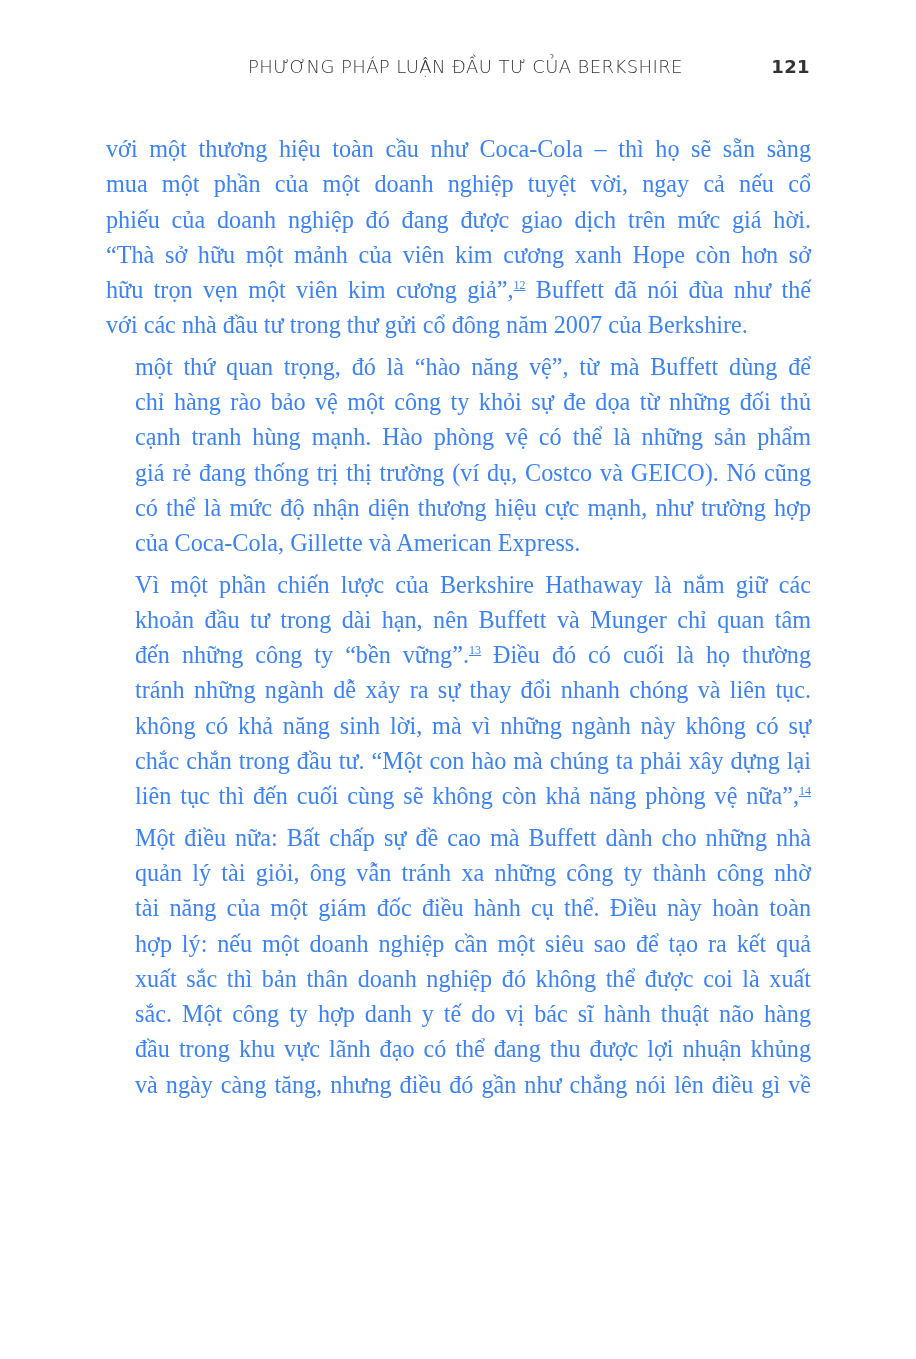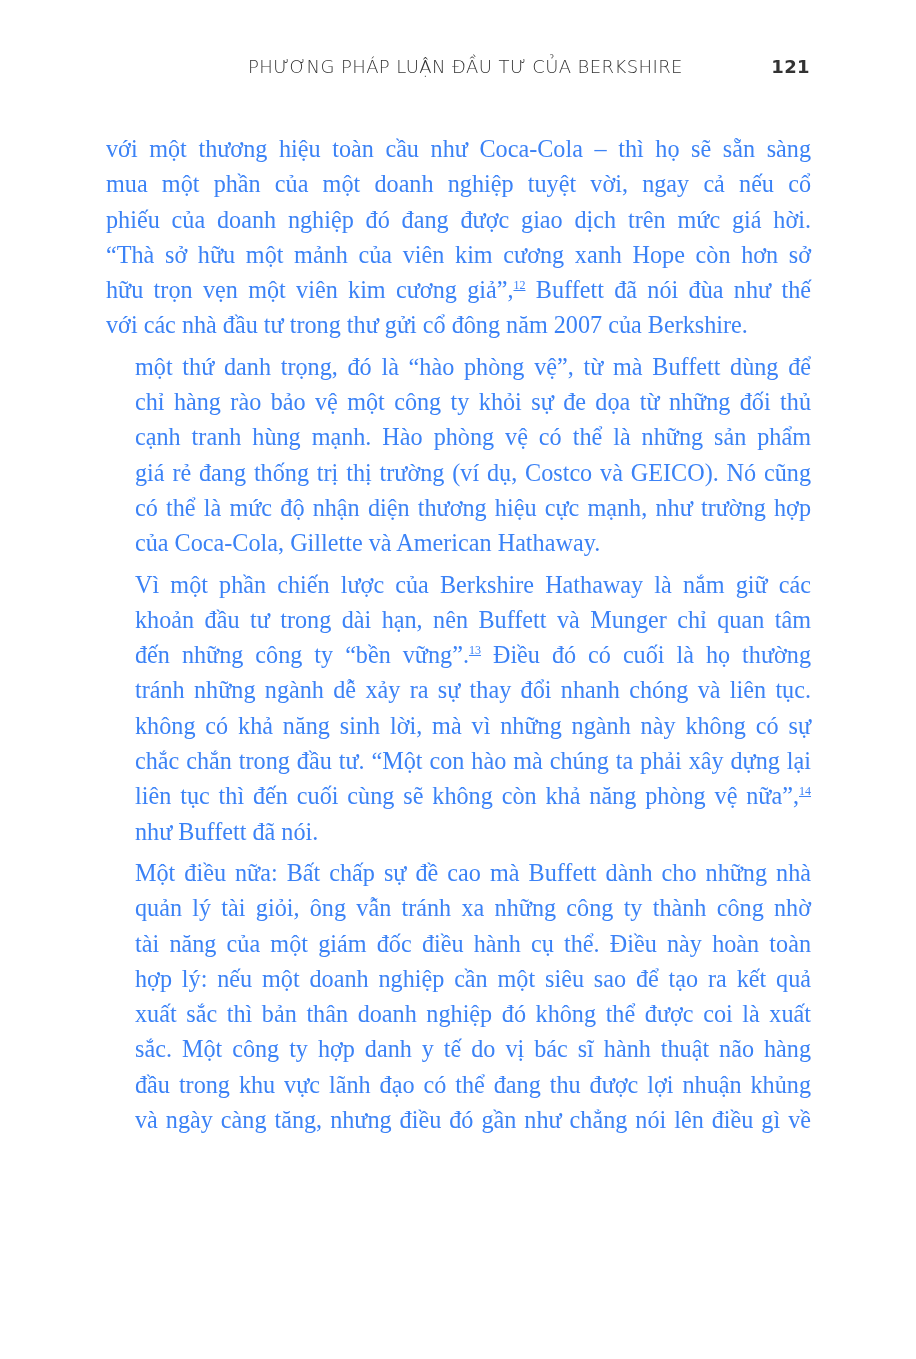--- a/index.html
+++ b/index.html
@@ -84,36 +84,35 @@
 <div class="body-text" id="body-text">
     <p>
       <span class="line"><span>với một thương hiệu toàn cầu như Coca-Cola – thì họ sẽ sẵn sàng</span></span>
       <span class="line"><span>mua một phần của một doanh nghiệp tuyệt vời, ngay cả nếu cổ</span></span>
       <span class="line"><span>phiếu của doanh nghiệp đó đang được giao dịch trên mức giá hời.</span></span>
       <span class="line"><span>“Thà sở hữu một mảnh của viên kim cương xanh Hope còn hơn sở</span></span>
       <span class="line"><span>hữu trọn vẹn một viên kim cương giả”,</span><sup>12</sup><span> Buffett đã nói đùa như thế</span></span>
       <span class="line last"><span>với các nhà đầu tư trong thư gửi cổ đông năm 2007 của Berkshire.</span></span>
     </p>
     <p class="indent">
-      <span class="line"><span>một thứ danh trọng, đó là “hào phòng vệ”, từ mà Buffett dùng để</span></span>
+      <span class="line"><span>một thứ quan trọng, đó là “hào năng vệ”, từ mà Buffett dùng để</span></span>
       <span class="line"><span>chỉ hàng rào bảo vệ một công ty khỏi sự đe dọa từ những đối thủ</span></span>
       <span class="line"><span>cạnh tranh hùng mạnh. Hào phòng vệ có thể là những sản phẩm</span></span>
       <span class="line"><span>giá rẻ đang thống trị thị trường (ví dụ, Costco và GEICO). Nó cũng</span></span>
       <span class="line"><span>có thể là mức độ nhận diện thương hiệu cực mạnh, như trường hợp</span></span>
-      <span class="line last"><span>của Coca-Cola, Gillette và American Hathaway.</span></span>
+      <span class="line last"><span>của Coca-Cola, Gillette và American Express.</span></span>
     </p>
     <p class="indent">
       <span class="line"><span>Vì một phần chiến lược của Berkshire Hathaway là nắm giữ các</span></span>
       <span class="line"><span>khoản đầu tư trong dài hạn, nên Buffett và Munger chỉ quan tâm</span></span>
       <span class="line"><span>đến những công ty “bền vững”.</span><sup>13</sup><span> Điều đó có cuối là họ thường</span></span>
       <span class="line"><span>tránh những ngành dễ xảy ra sự thay đổi nhanh chóng và liên tục.</span></span>
       <span class="line"><span>không có khả năng sinh lời, mà vì những ngành này không có sự</span></span>
       <span class="line"><span>chắc chắn trong đầu tư. “Một con hào mà chúng ta phải xây dựng lại</span></span>
       <span class="line"><span>liên tục thì đến cuối cùng sẽ không còn khả năng phòng vệ nữa”,</span><sup>14</sup></span>
-      <span class="line last"><span>như Buffett đã nói.</span></span>
     </p>
     <p class="indent">
       <span class="line"><span>Một điều nữa: Bất chấp sự đề cao mà Buffett dành cho những nhà</span></span>
       <span class="line"><span>quản lý tài giỏi, ông vẫn tránh xa những công ty thành công nhờ</span></span>
       <span class="line"><span>tài năng của một giám đốc điều hành cụ thể. Điều này hoàn toàn</span></span>
       <span class="line"><span>hợp lý: nếu một doanh nghiệp cần một siêu sao để tạo ra kết quả</span></span>
       <span class="line"><span>xuất sắc thì bản thân doanh nghiệp đó không thể được coi là xuất</span></span>
       <span class="line"><span>sắc. Một công ty hợp danh y tế do vị bác sĩ hành thuật não hàng</span></span>
       <span class="line"><span>đầu trong khu vực lãnh đạo có thể đang thu được lợi nhuận khủng</span></span>
       <span class="line"><span>và ngày càng tăng, nhưng điều đó gần như chẳng nói lên điều gì về</span></span>

